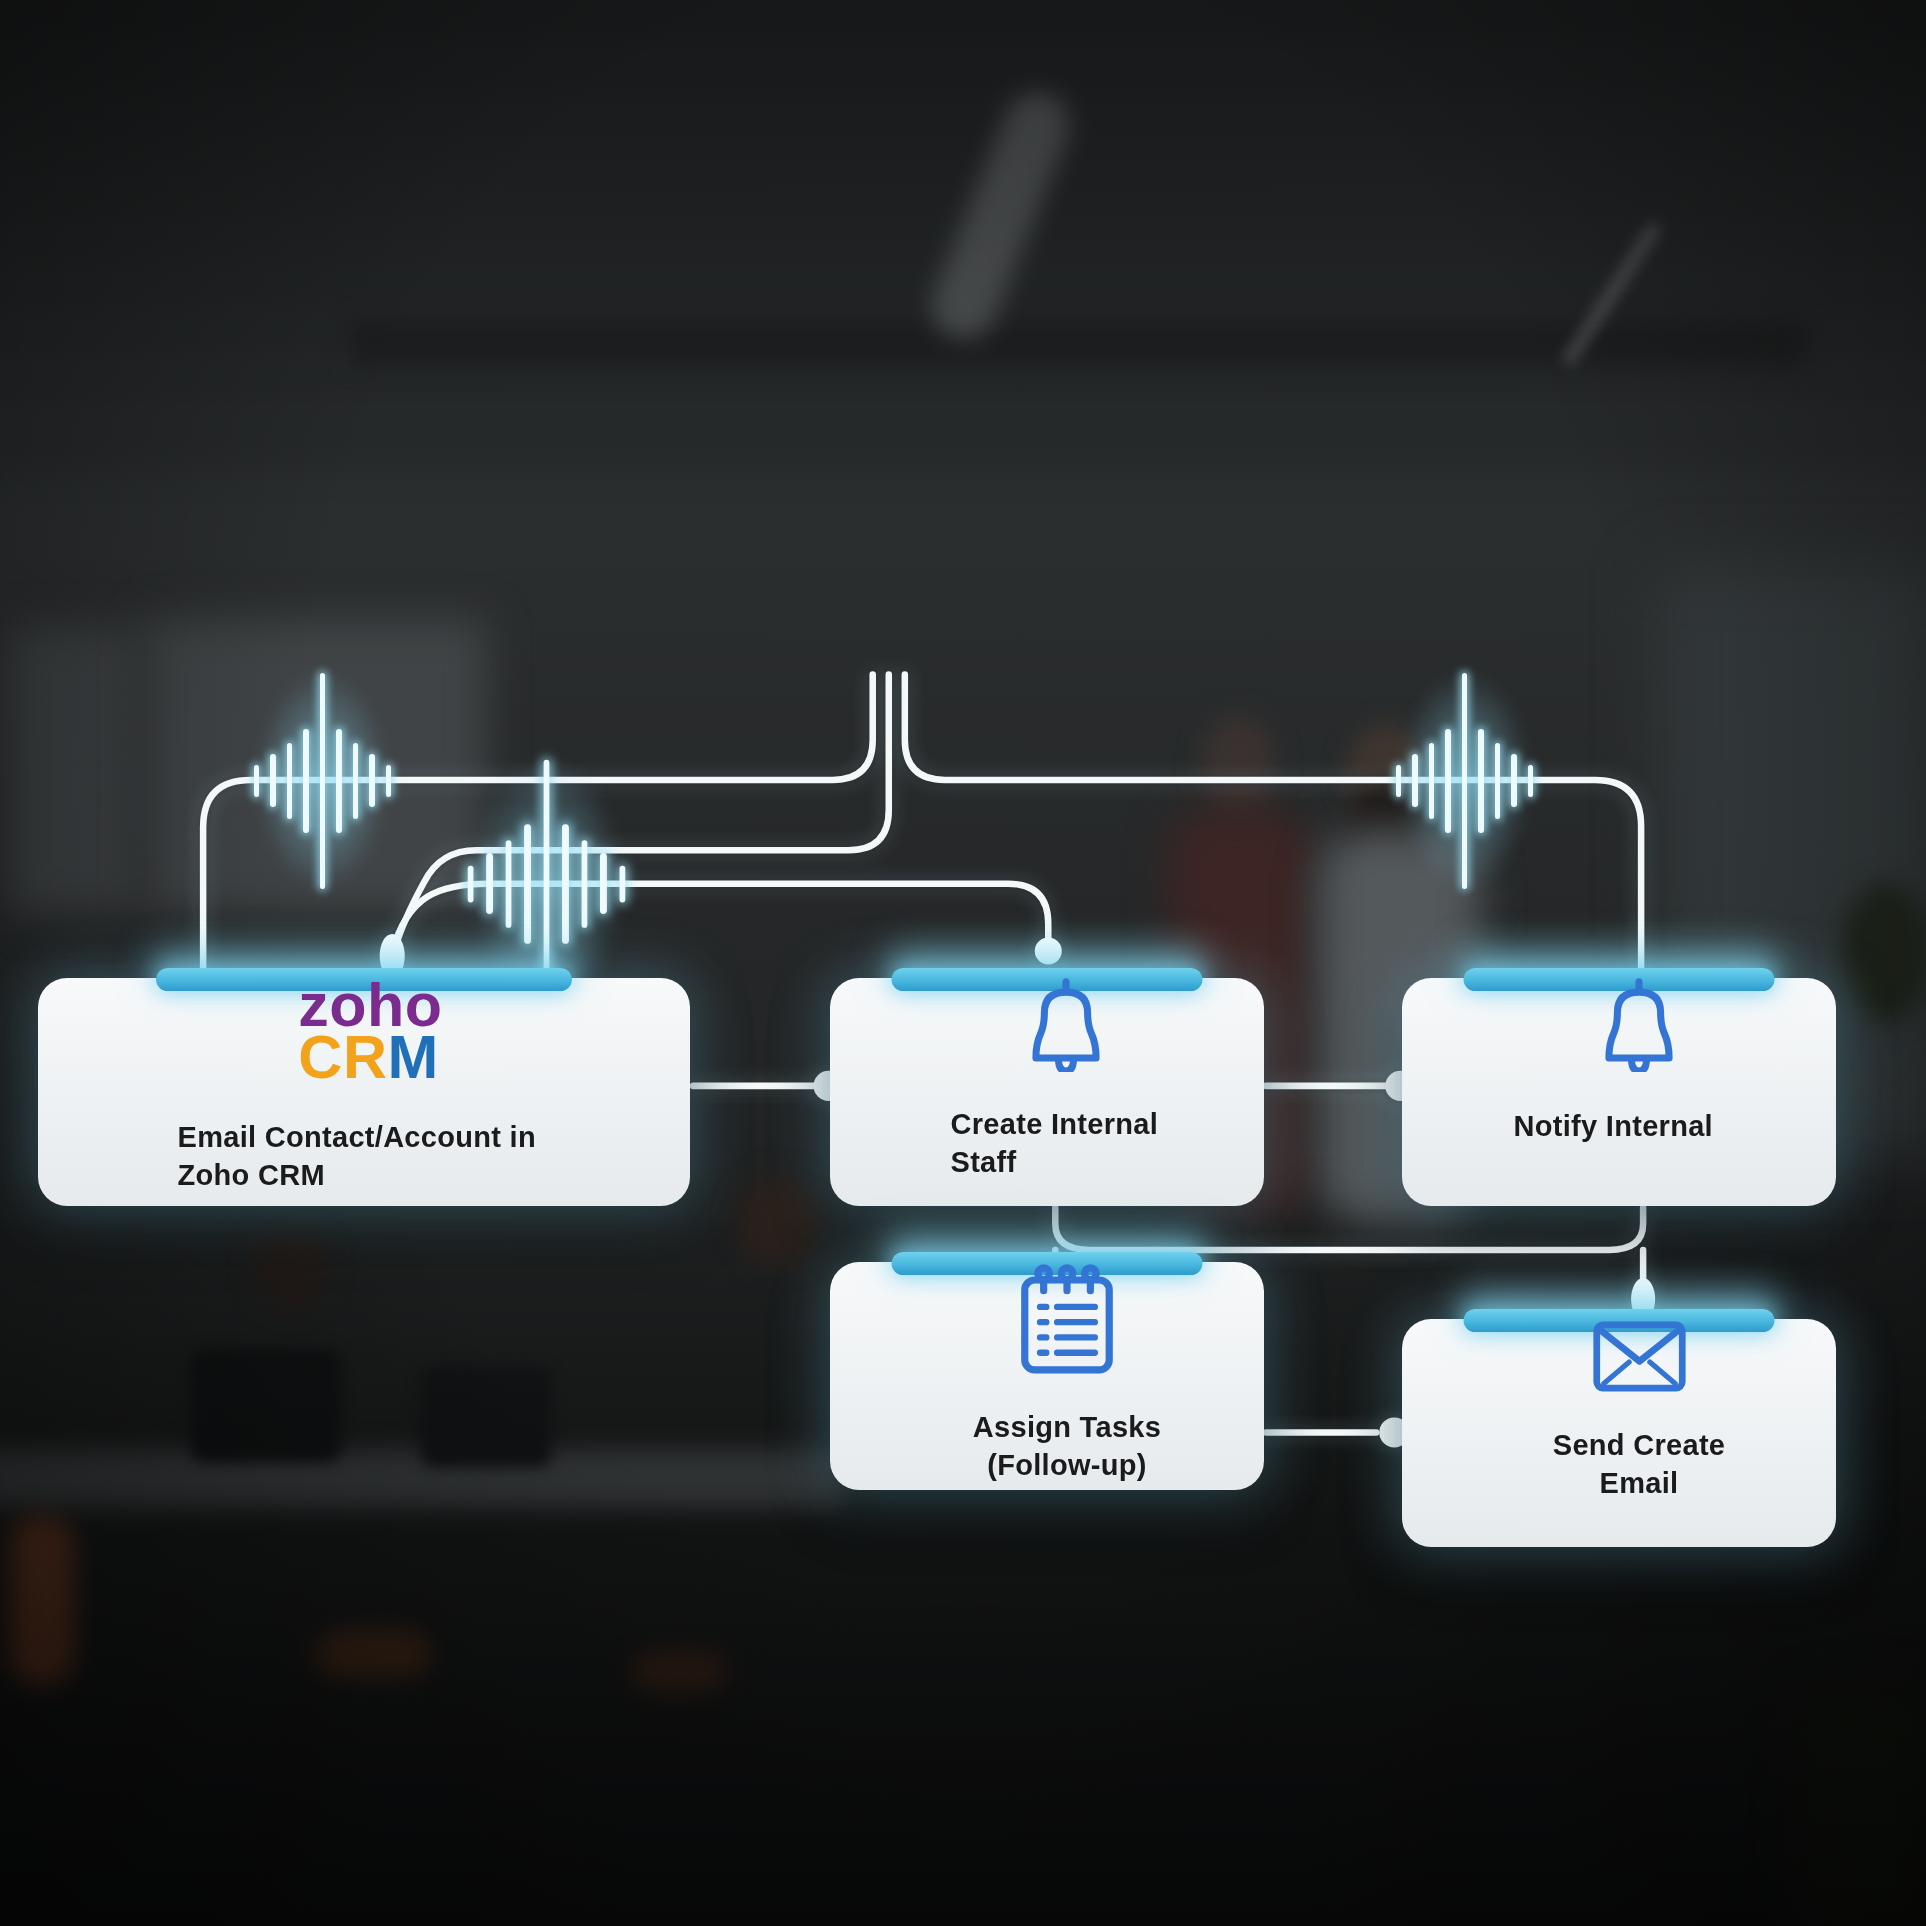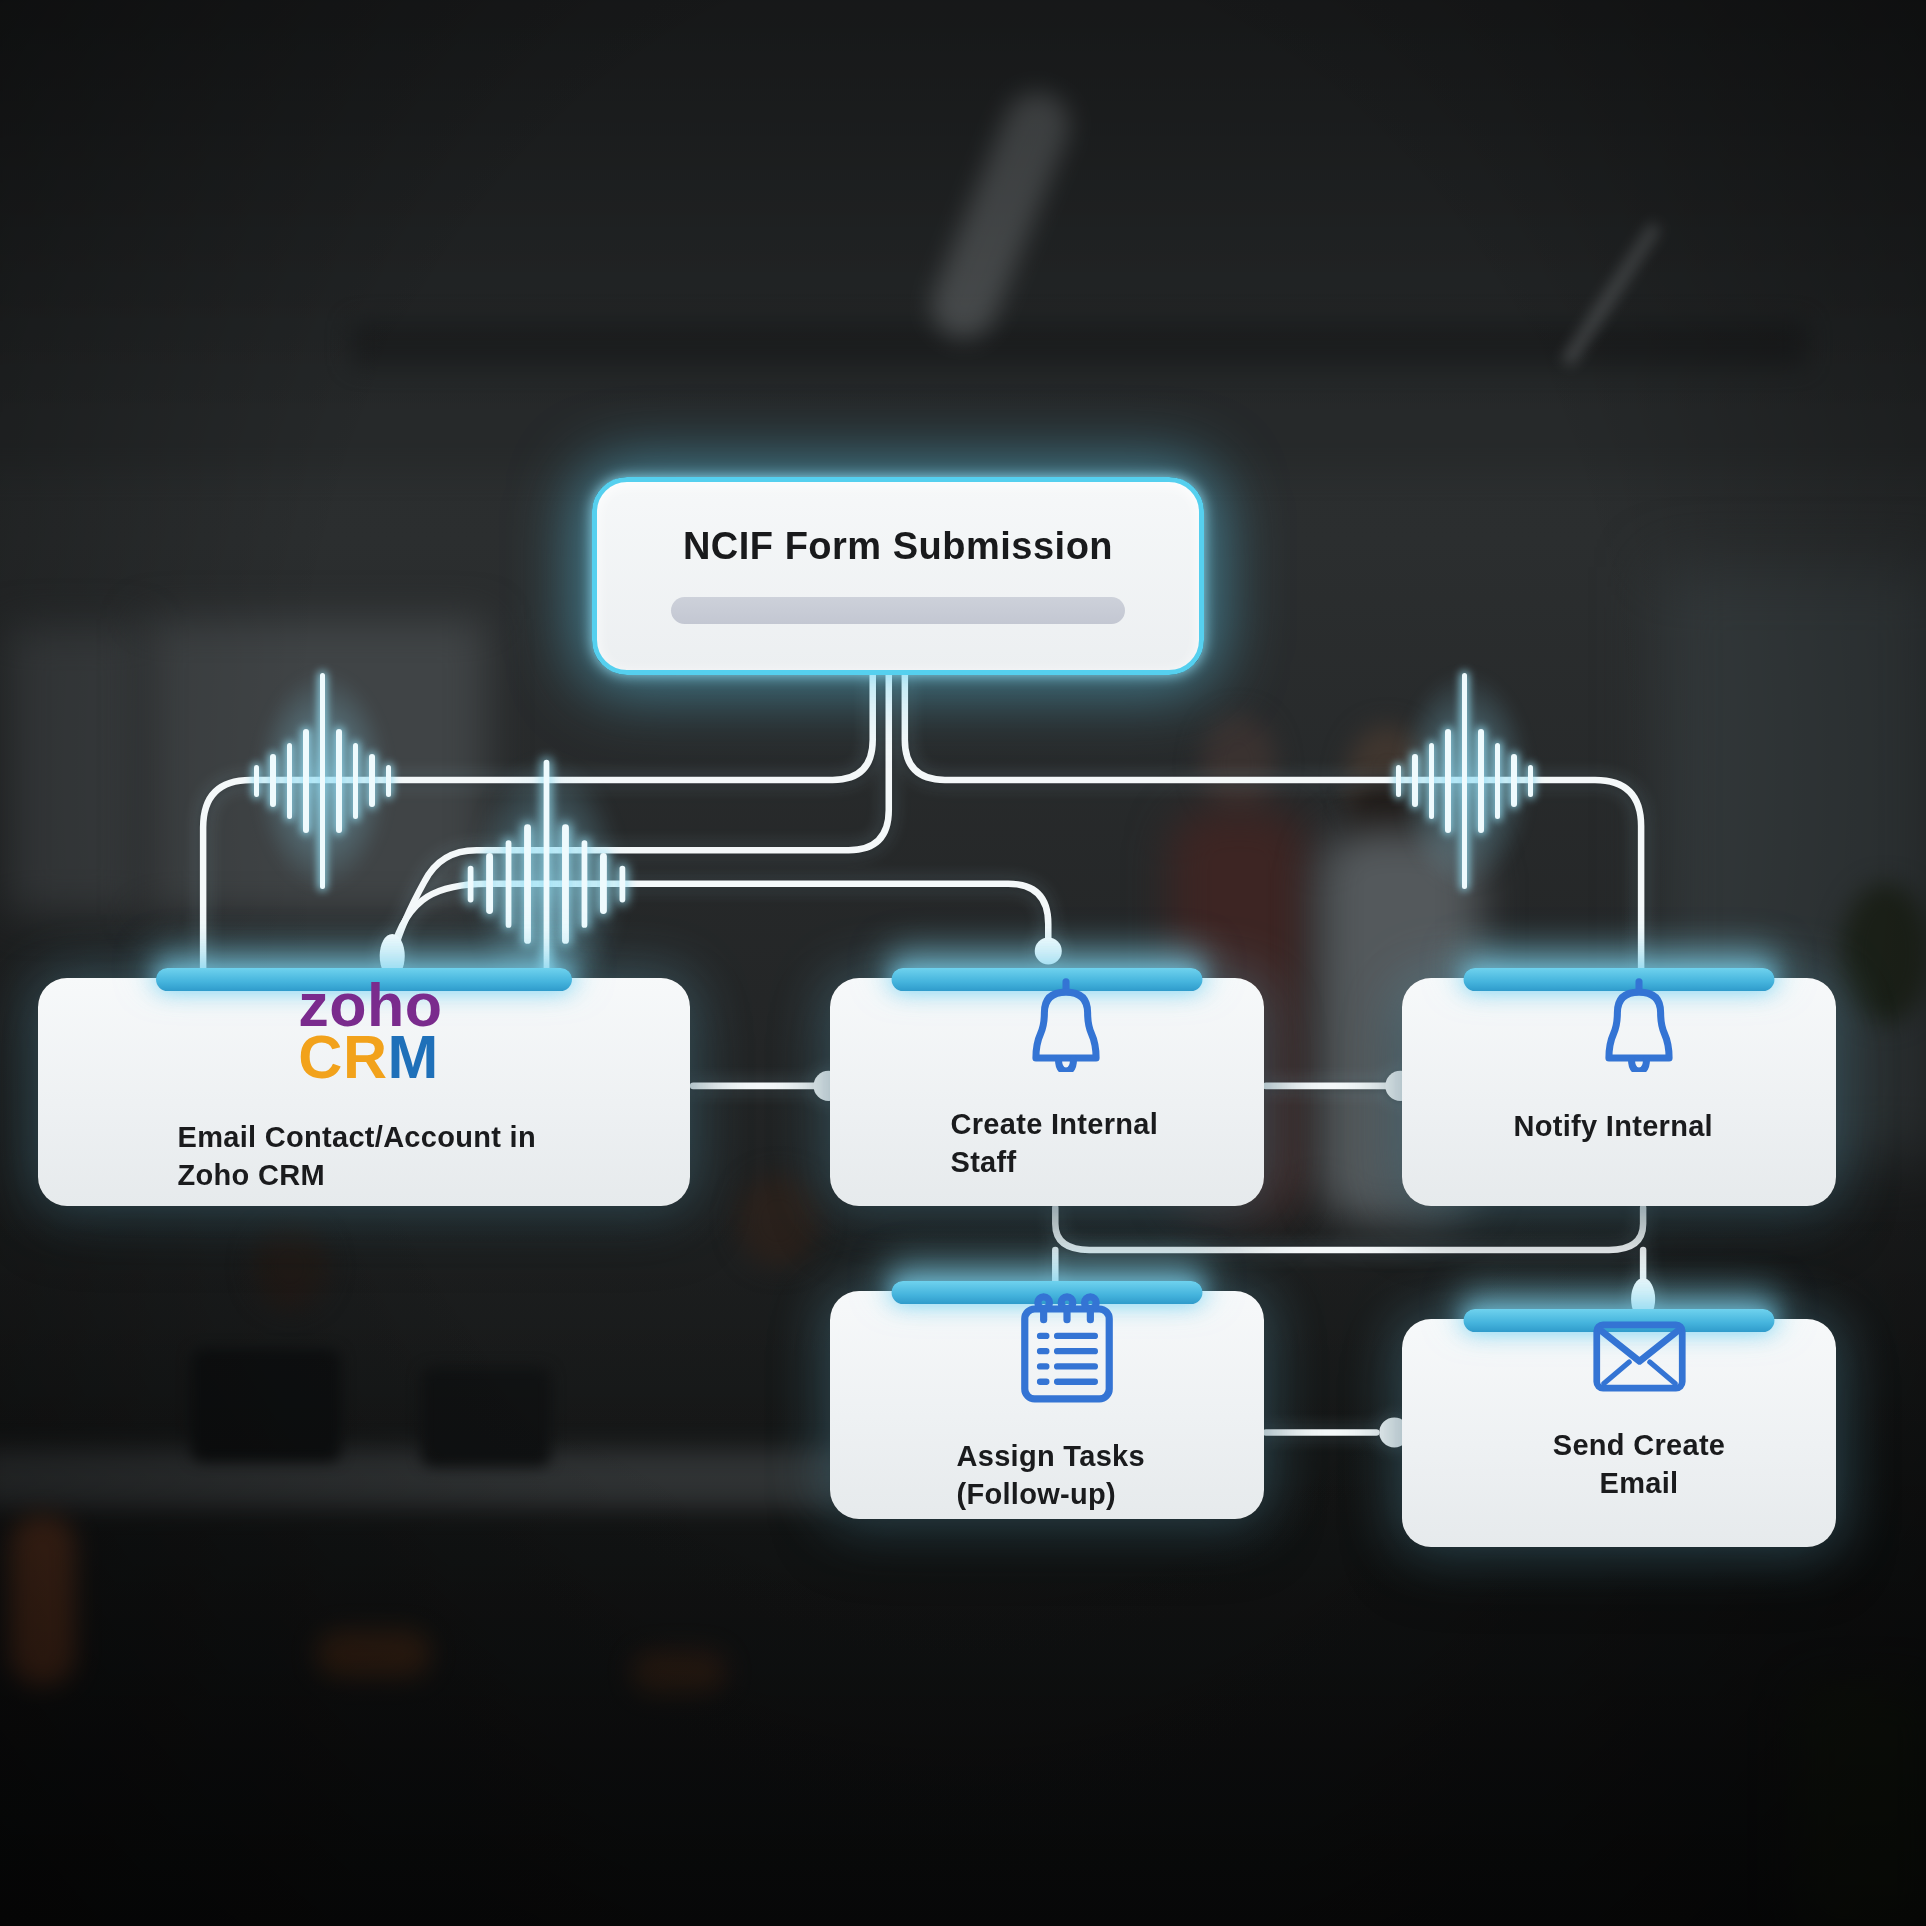--- a/index.html
+++ b/index.html
@@ -124,24 +124,20 @@
       <i></i>
       <i></i>
       <i></i>
       <i></i>
       <i></i>
       <i></i>
       <i></i>
       <i></i>
   </div>
 
-  <div class="root-card">
-    <div class="root-title">NCIF Form Submission</div>
-    <div class="root-pill"></div>
-  </div>
 
   <div class="card" style="left:38px;top:978px;width:652px;height:228px;">
     <div class="accent-bar" style="width:416px;"></div>
     <div class="card-inner" style="padding:0 35px 0 48px;gap:33px;">
       <div class="icon-wrap zoho-logo">
         <div>
           <div class="zl1">zoho</div>
           <div class="zl2"><span class="zc">C</span><span class="zr">R</span><span class="zm">M</span></div>
         </div>
       </div>
@@ -170,21 +166,21 @@
         <svg width="76" height="94" viewBox="-80 -112 160 200" fill="none" stroke="#3474d4" stroke-width="15" stroke-linecap="round" stroke-linejoin="round">
           <path d="M0,-104 V-84"></path>
           <path d="M-64,58 Q-64,28 -54,6 Q-46,-12 -46,-38 Q-46,-82 0,-82 Q46,-82 46,-38 Q46,-12 54,6 Q64,28 64,58 Z"></path>
           <path d="M-16,60 Q-16,86 0,86 Q16,86 16,60"></path>
         </svg>
       </div>
       <div class="label" style="width:251px;">Notify Internal</div>
     </div>
   </div>
 
-  <div class="card" style="left:830px;top:1291px;width:434px;height:228px;">
+  <div class="card" style="left:830px;top:1262px;width:434px;height:228px;text-align:center;">
     <div class="accent-bar" style="width:311px;"></div>
     <div class="card-inner" style="padding:0 20px 0 60px;gap:31px;">
       <div class="icon-wrap">
         <svg width="100" height="115" viewBox="0 0 220 256" fill="none" stroke="#3474d4" stroke-width="16" stroke-linecap="round" stroke-linejoin="round">
           <rect x="16" y="40" width="188" height="200" rx="22"></rect>
           <circle cx="58" cy="26" r="13"></circle>
             <path d="M58,40 V64"></path>
           <circle cx="110" cy="26" r="13"></circle>
             <path d="M110,40 V64"></path>
           <circle cx="162" cy="26" r="13"></circle>

